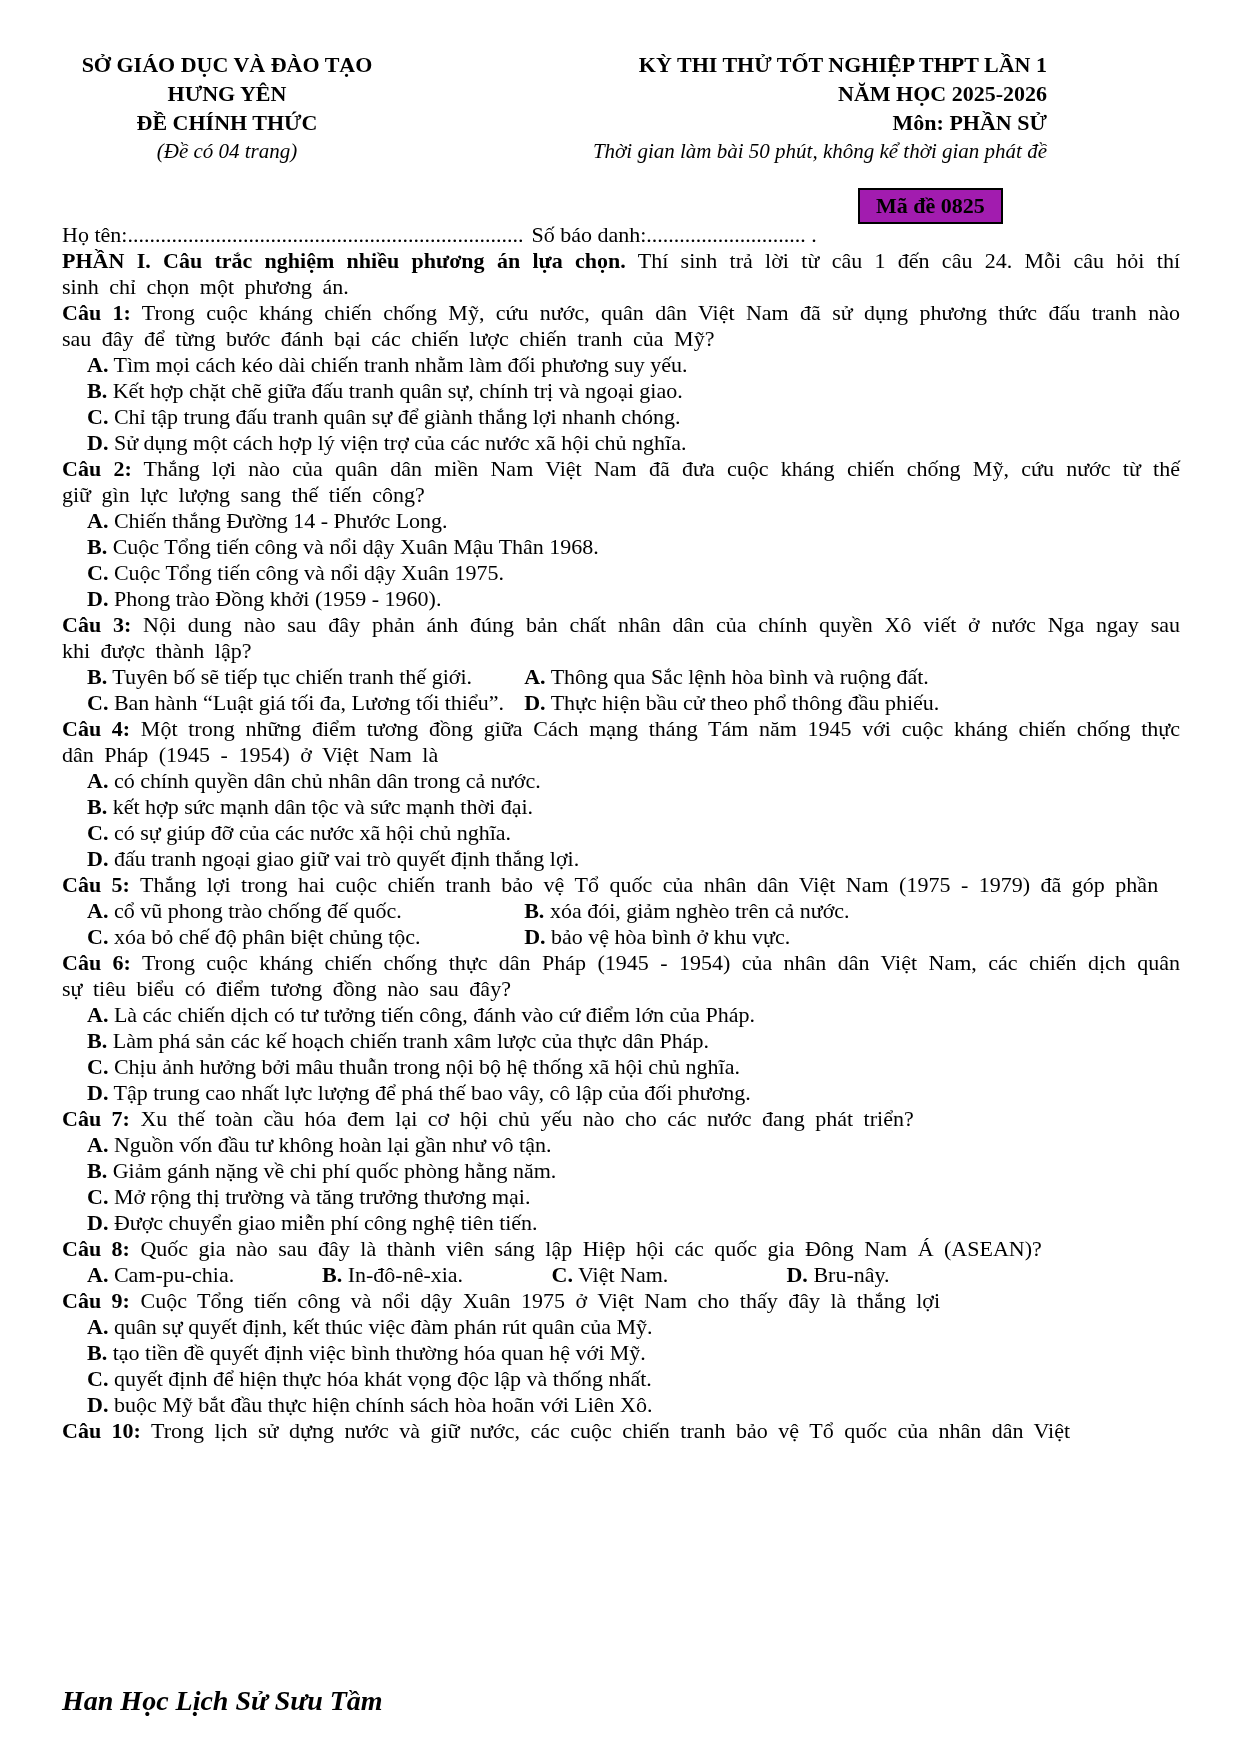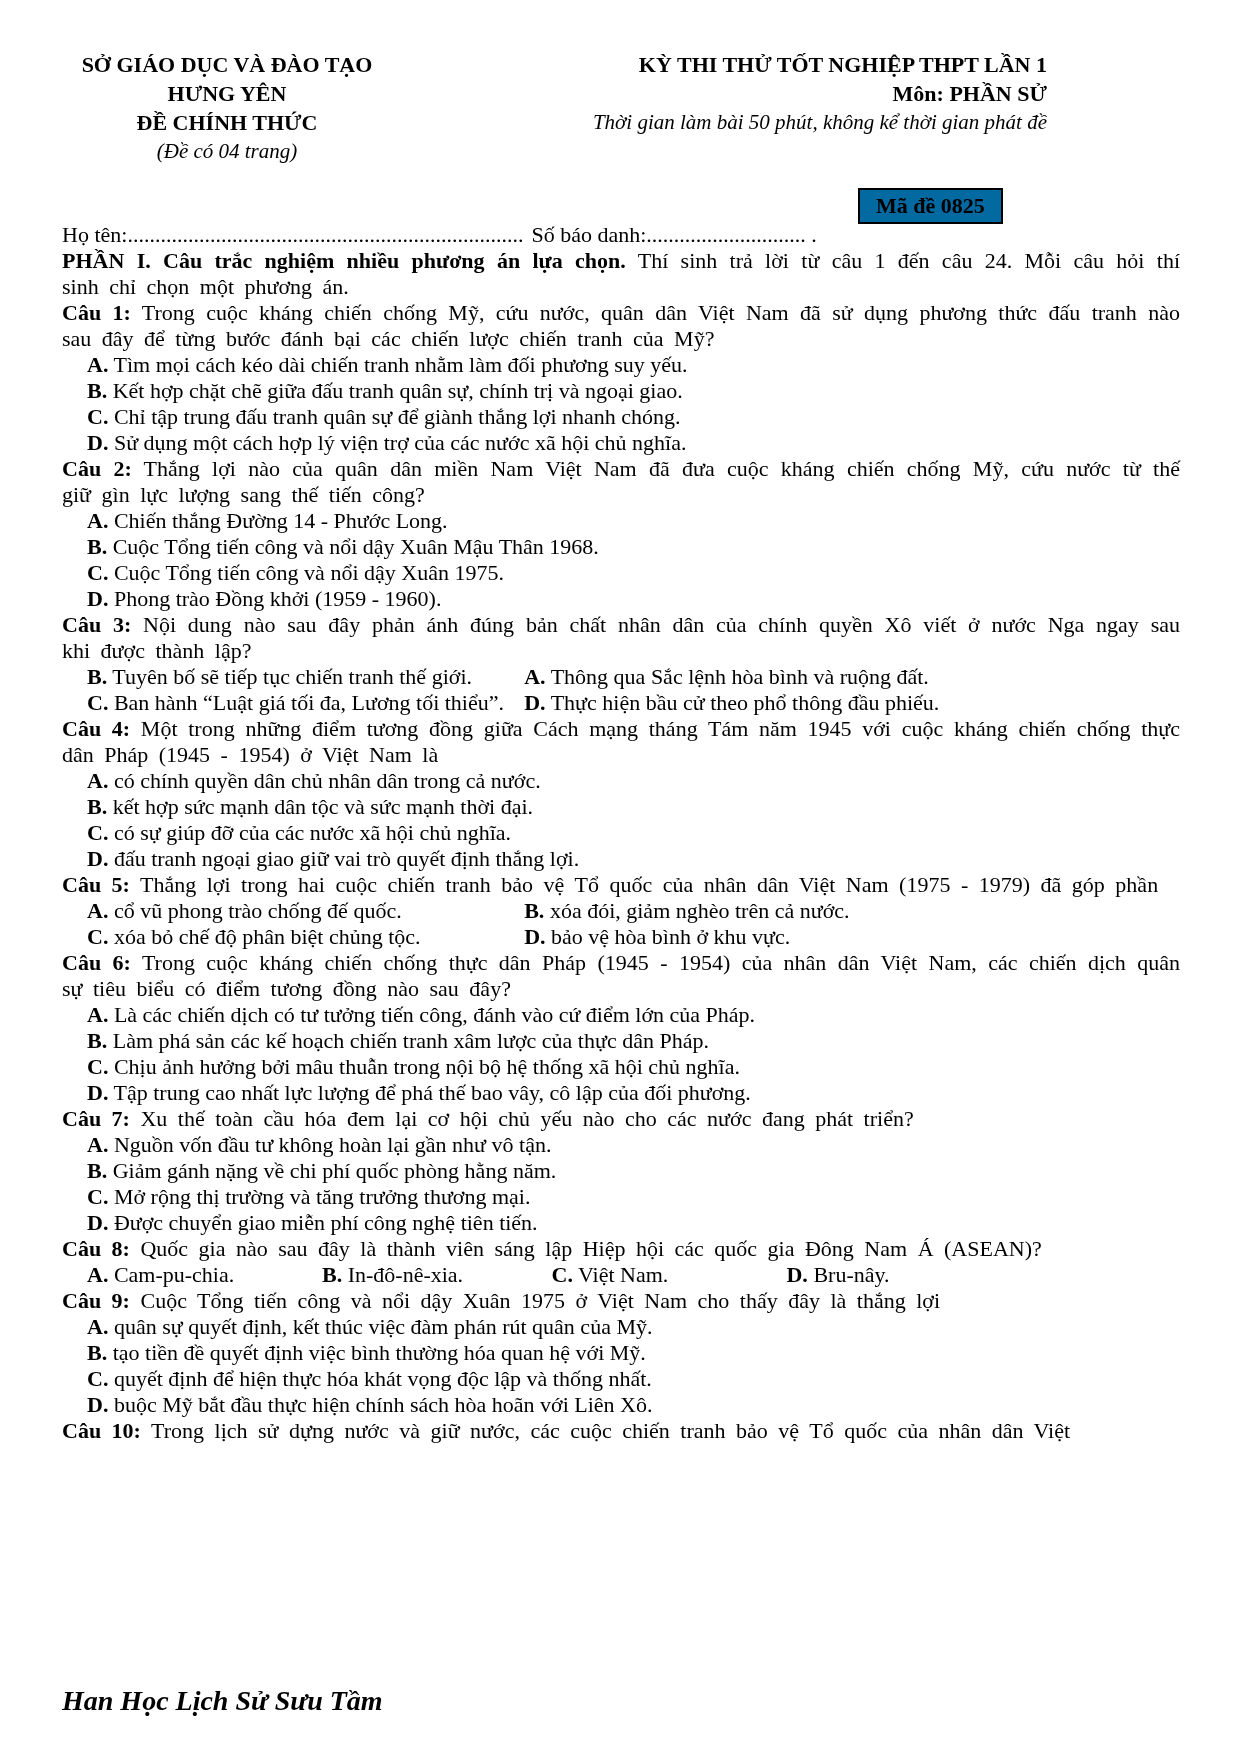--- a/index.html
+++ b/index.html
@@ -22,21 +22,21 @@
   .header-right { width: 655px; text-align: right; flex: none; }
   .hb { font-weight: bold; }
   .hi { font-style: italic; font-size: 21px; }
   .code-box {
     position: absolute;
     top: 188px;
     left: 858px;
     border: 2px solid #000;
     padding: 3px 16px;
     font-weight: bold;
-    background: #0369a1;
+    background: #a21caf;
   }
   p { margin: 0; }
   .candidate-line { margin-top: 56px; }
   .id-part { margin-left: 8px; }
   .jt { text-align: justify; word-spacing: 5px; }
   .q-label { font-weight: bold; margin-top: 20px; }
   .opt-letter { font-weight: bold; }
   .options { padding-left: 25px; }
   .options.two-col { display: grid; grid-template-columns: 40% auto; }
   .options.inline  { display: grid; grid-template-columns: 21.5% 21% 21.5% auto; }
@@ -56,20 +56,21 @@
 
   <div class="header">
     <div class="header-left">
       <div class="hb">SỞ GIÁO DỤC VÀ ĐÀO TẠO</div>
       <div class="hb">HƯNG YÊN</div>
       <div class="hb">ĐỀ CHÍNH THỨC</div>
       <div class="hi">(Đề có 04 trang)</div>
     </div>
     <div class="header-right">
       <div class="hb">KỲ THI THỬ TỐT NGHIỆP THPT LẦN 1</div>
+      <div class="hb">NĂM HỌC 2025-2026</div>
       <div class="hb">Môn: PHẦN SỬ</div>
       <div class="hi">Thời gian làm bài 50 phút, không kể thời gian phát đề</div>
     </div>
   </div>
 
   <div class="code-box">Mã đề 0825</div>
 
   <p class="candidate-line">
     <span>Họ tên:........................................................................</span><span class="id-part">Số báo danh:............................. .</span>
   </p>

